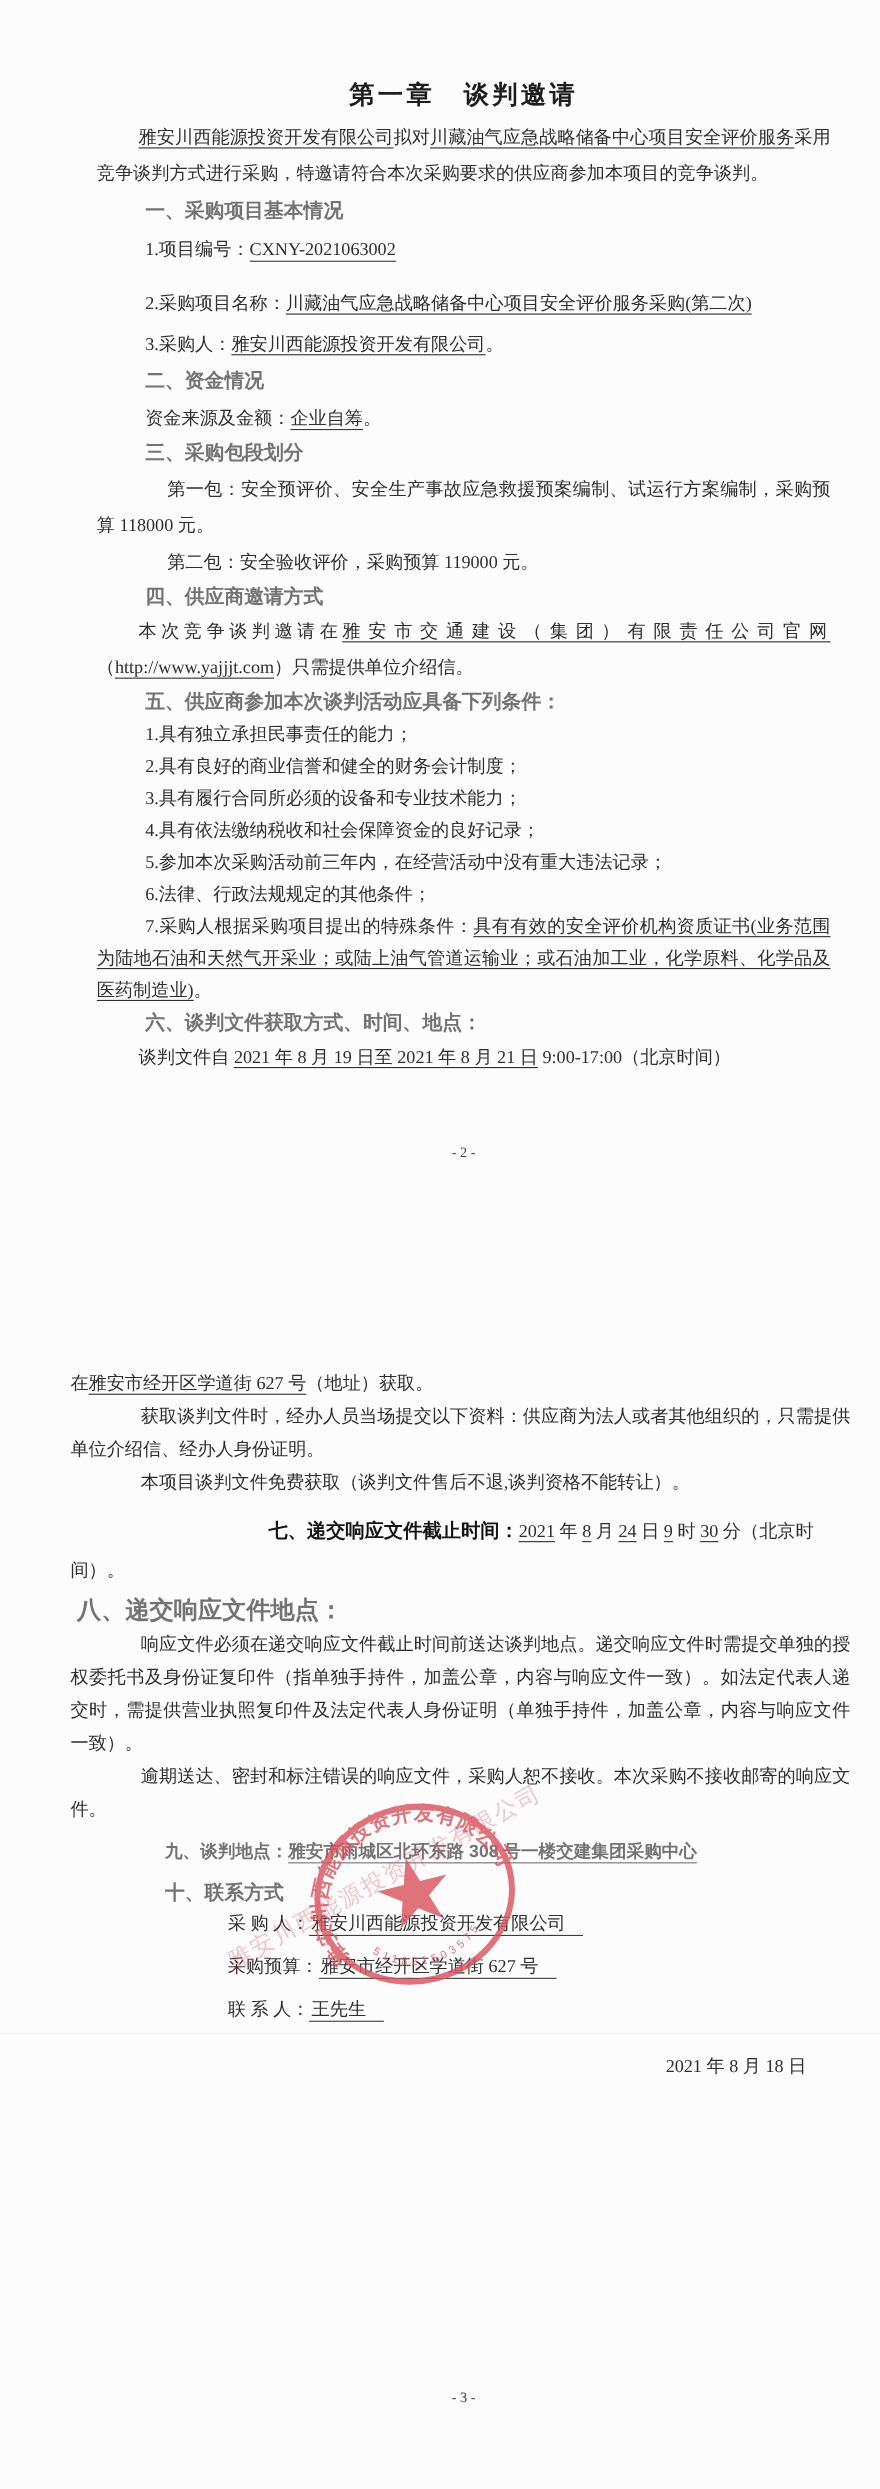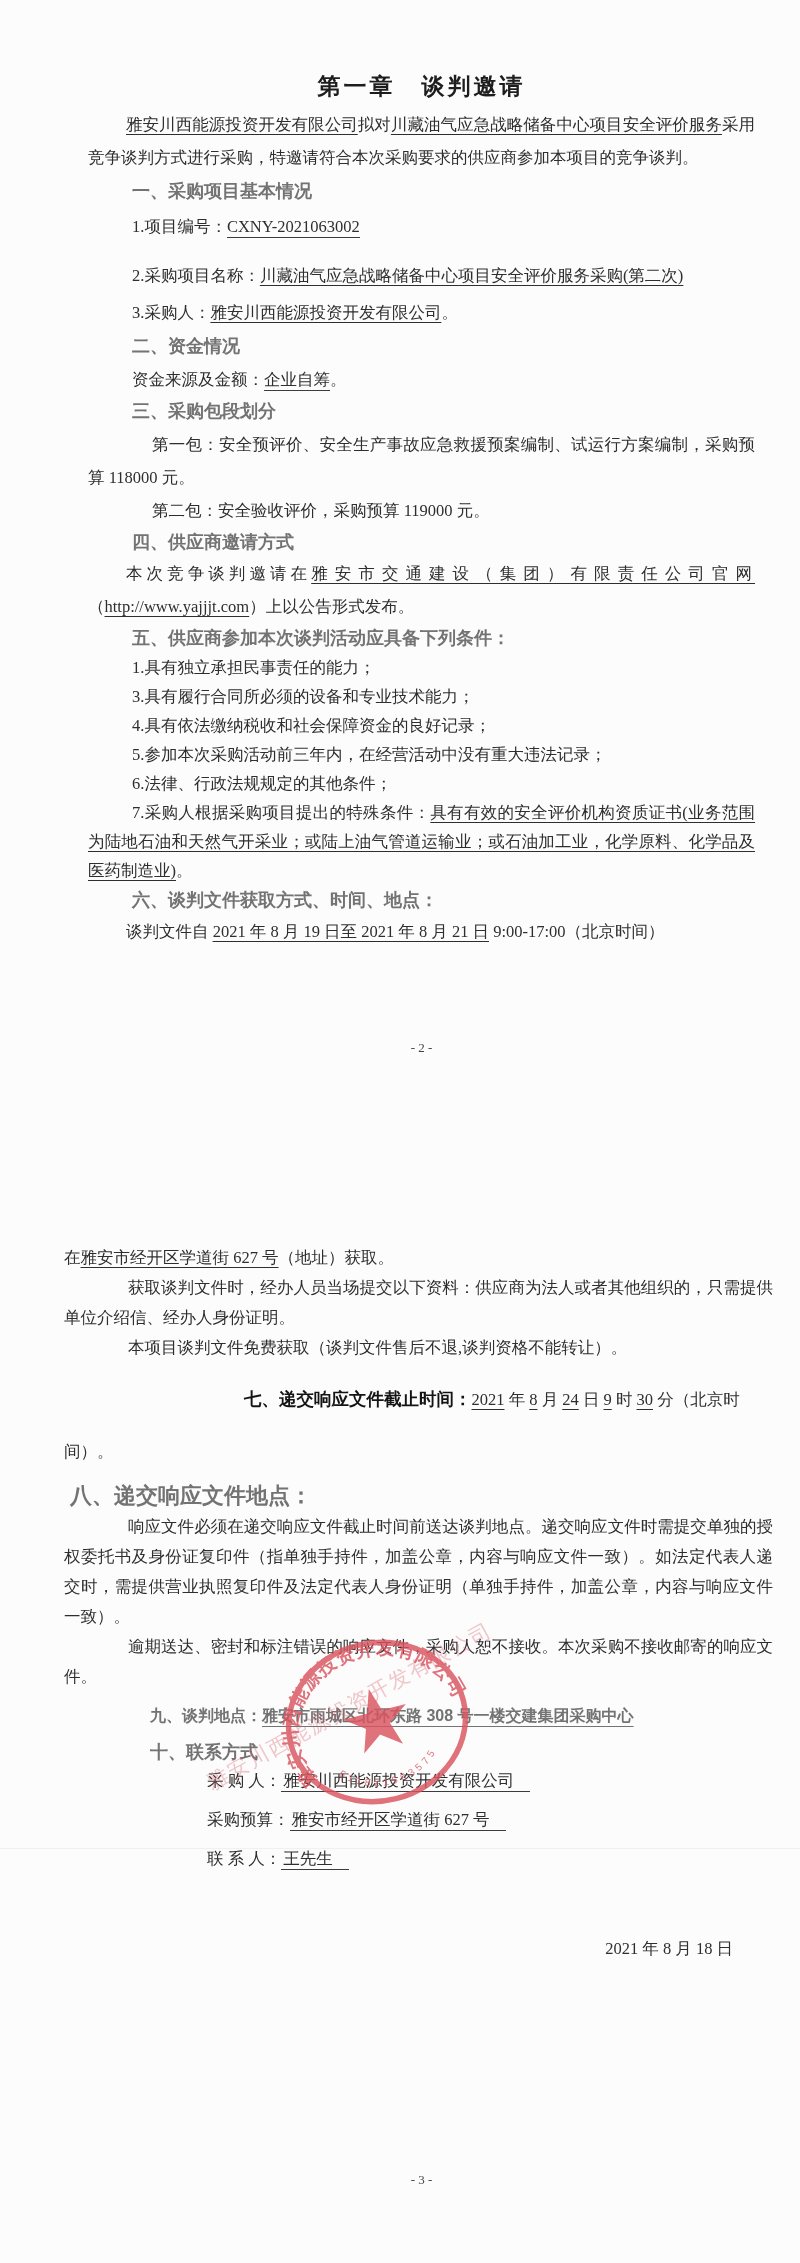--- a/index.html
+++ b/index.html
@@ -28,34 +28,34 @@
   }
   .intro{margin-top:6px;}
   .mt2{margin-top:2px;}.mt4{margin-top:4px;}.mt16{margin-top:16px;}
   .u{text-decoration:underline;text-underline-offset:4px;text-decoration-thickness:1px;}
   .fv{border-bottom:1.2px solid #3c3c3c;padding-bottom:1px;}
   .sp{letter-spacing:3px;}
   .list-p{margin:0;font-size:16.5px;line-height:29px;padding-left:44px;text-align:justify;}
   .cond{line-height:29px;}
   
   .p2 .body-p{line-height:30px;}
-  .s7line{margin:10px 0 0 0;font-size:16.5px;line-height:52px;text-indent:180px;}
+  .s7line{margin:10px 0 0 0;font-size:16.5px;line-height:36px;text-indent:180px;}
   .s7line .hh{font-family:"Liberation Sans","DejaVu Sans",sans-serif;font-weight:700;font-size:17.5px;color:#141414;}
   .h8{text-indent:6px;line-height:32px;margin-top:2px;font-size:22px;}
   .h9{text-indent:86px;line-height:32px;margin-top:8px;font-size:16px;}
   .h10{text-indent:86px;line-height:32px;margin-top:4px;font-size:18px;}
   .h9 .val{text-decoration:underline;text-underline-offset:5px;}
   .crow{margin:0 0 13px 143px;font-size:16.5px;line-height:26px;}
   .crow.tel{margin-left:99px;}
   .crow .cv{border-bottom:1.2px solid #3c3c3c;padding:0 16px 1px 2px;}
   
   .pagenum{position:absolute;left:0;width:100%;text-align:center;font-size:13px;color:#444;}
   .pn2{top:1040px;}
   .pn3{top:2172px;}
-  .issue-date{position:absolute;top:1938px;right:110px;font-size:16.5px;color:#2e2e2e;}
+  .issue-date{position:absolute;top:1868px;right:110px;font-size:16.5px;color:#2e2e2e;}
   .scan-line{position:absolute;top:1848px;left:0;width:100%;height:1px;background:#edf1f3;}
   .seal{position:absolute;left:277px;top:1630px;pointer-events:none;}
   .ghost{
     position:absolute;left:202px;top:1772px;width:330px;
     transform:rotate(-29deg);transform-origin:0 0;
     font-size:21px;letter-spacing:2px;color:rgba(216,92,102,.34);
     font-family:"Liberation Sans","DejaVu Sans",sans-serif;white-space:nowrap;
   }
 </style>
 </head>
@@ -81,25 +81,26 @@
 
     <p class="body-p mt2 ind44"><span>资金来源及金额：</span><span class="fv">企业自筹</span><span>。</span></p>
 
     <p class="h">三、采购包段划分</p>
 
     <p class="body-p mt2 ind64">第一包：安全预评价、安全生产事故应急救援预案编制、试运行方案编制，采购预算 118000 元。</p>
     <p class="body-p ind64">第二包：安全验收评价，采购预算 119000 元。</p>
 
     <p class="h">四、供应商邀请方式</p>
 
-    <p class="body-p ind38"><span>本次竞争谈判邀请在</span><span class="u sp">雅安市交通建设（集团）有限责任公司官网</span><span>（</span><span class="u">http://www.yajjjt.com</span><span>）上以公告形式发布。</span></p>
+    <p class="body-p ind38"><span>本次竞争谈判邀请在</span><span class="u sp">雅安市交通建设（集团）有限责任公司官网</span><span>（</span><span class="u">http://www.yajjjt.com</span><span>）只需提供单位介绍信。</span></p>
 
     <p class="h">五、供应商参加本次谈判活动应具备下列条件：</p>
 
     <p class="list-p cond">1.具有独立承担民事责任的能力；</p>
+    <p class="list-p cond">2.具有良好的商业信誉和健全的财务会计制度；</p>
     <p class="list-p cond">3.具有履行合同所必须的设备和专业技术能力；</p>
     <p class="list-p cond">4.具有依法缴纳税收和社会保障资金的良好记录；</p>
     <p class="list-p cond">5.参加本次采购活动前三年内，在经营活动中没有重大违法记录；</p>
     <p class="list-p cond">6.法律、行政法规规定的其他条件；</p>
 
     <p class="body-p ind44" style="line-height:29px"><span>7.采购人根据采购项目提出的特殊条件：</span><span class="u">具有有效的安全评价机构资质证书(业务范围为陆地石油和天然气开采业；或陆上油气管道运输业；或石油加工业，化学原料、化学品及医药制造业)</span><span>。</span></p>
 
     <p class="h">六、谈判文件获取方式、时间、地点：</p>
 
     <p class="body-p ind38"><span>谈判文件自 </span><span class="u">2021 年 8 月 19 日至 2021 年 8 月 21 日</span><span> 9:00-17:00（北京时间）</span></p>

